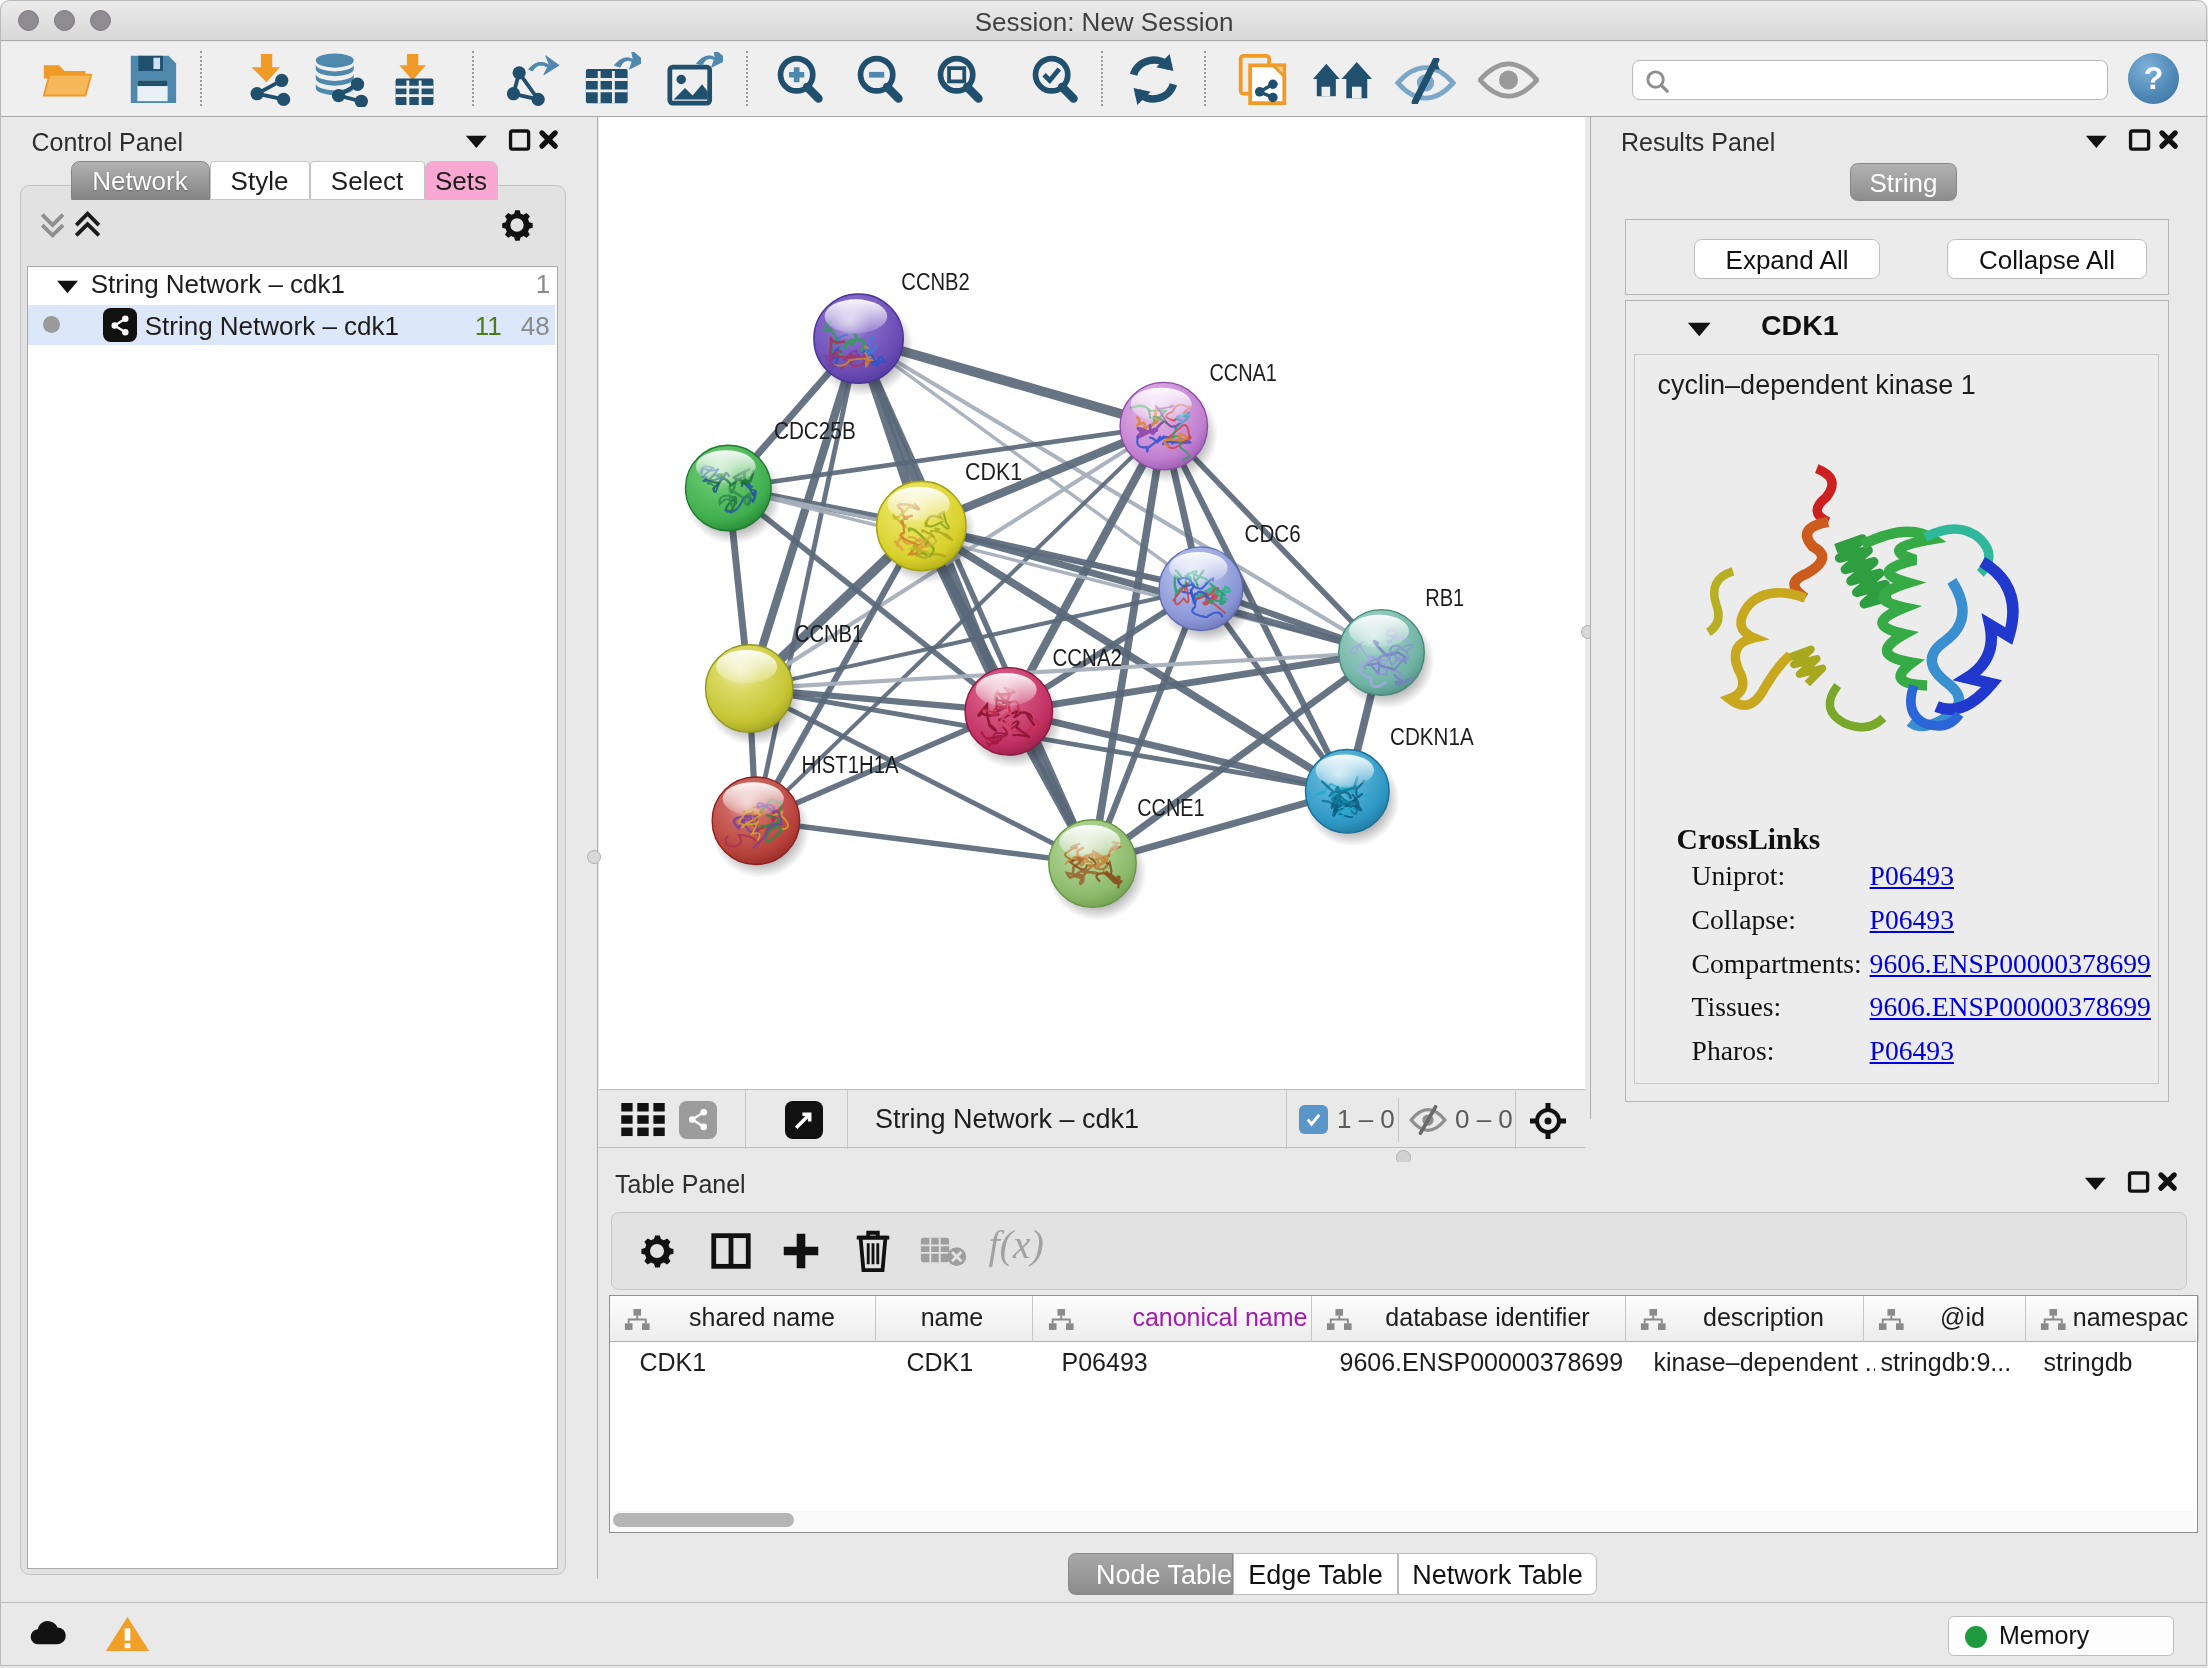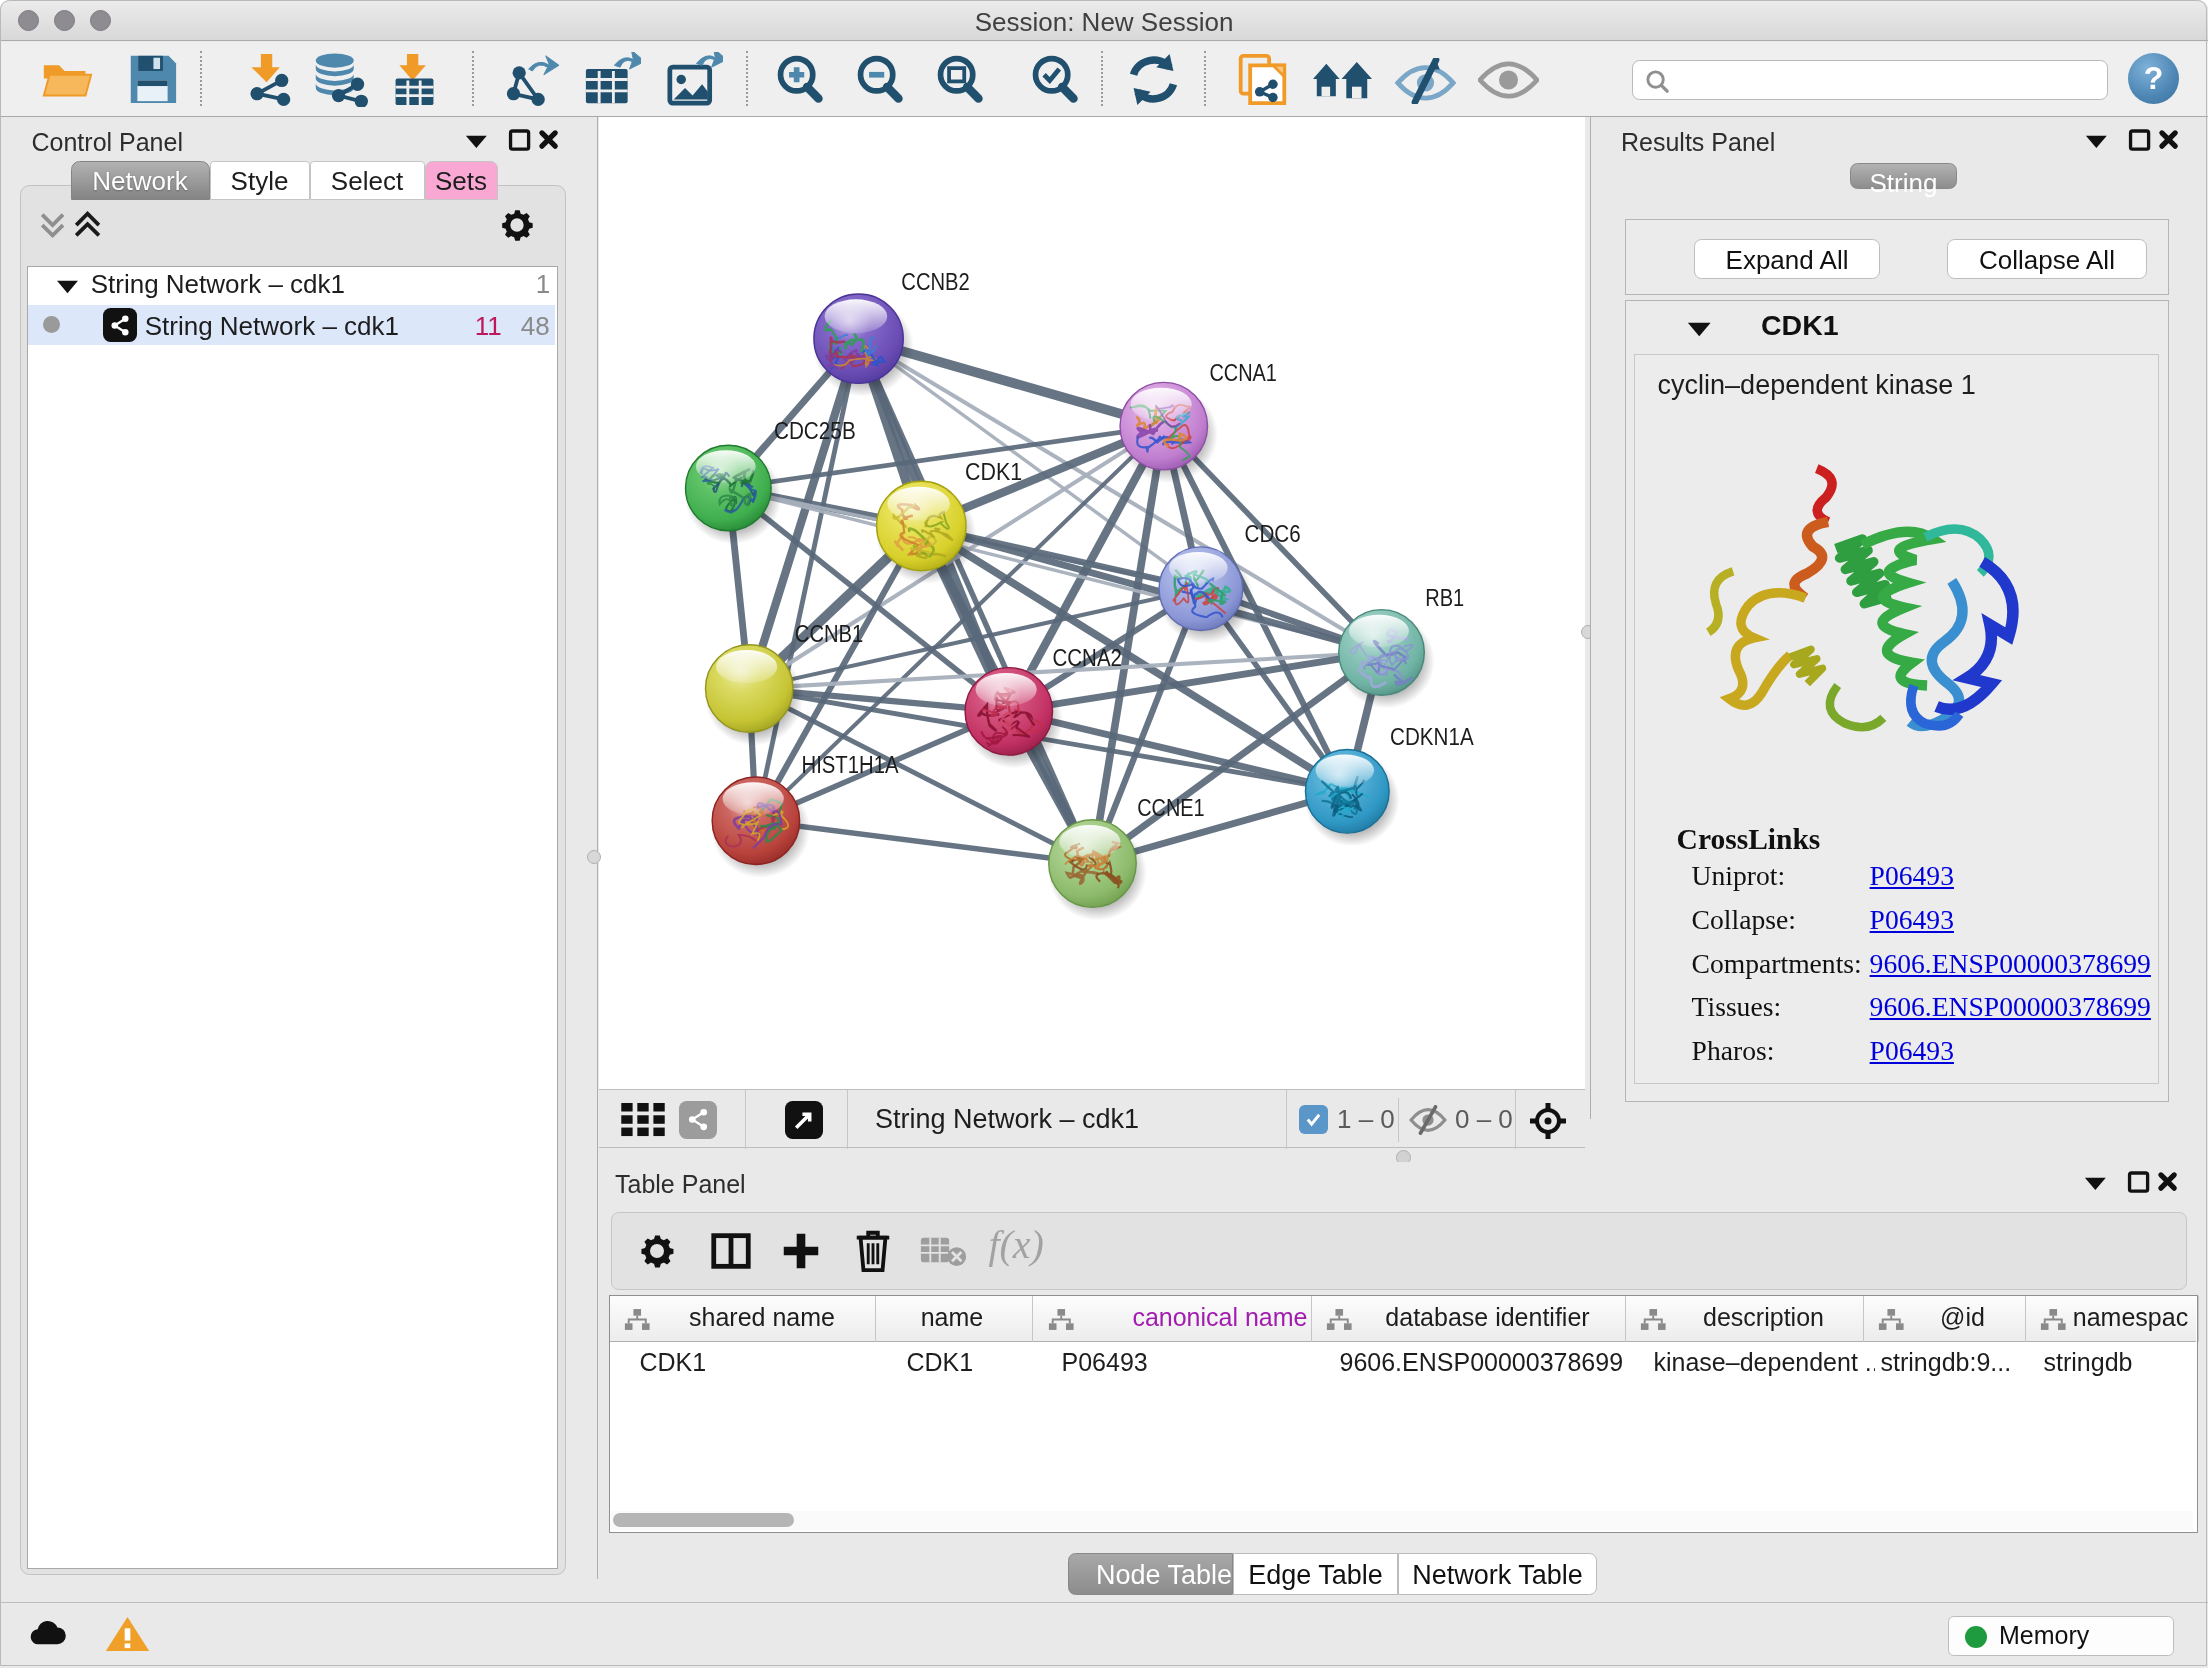--- a/index.html
+++ b/index.html
@@ -160,21 +160,21 @@
         <div class="abs" style="left:0;top:38px;width:527px;height:40px;background:#dce7f9">
           <div class="abs" style="left:15px;top:11.4px;width:17px;height:17px;border-radius:50%;background:#9a9a9a"></div>
           <div class="abs" style="left:75px;top:2.9px;width:34px;height:34px;background:#111;border-radius:7.6px"></div>
           <svg class="abs" style="left:81px;top:8.6px" width="23" height="23" viewBox="0 0 24 24">
             <circle cx="17" cy="5" r="3.4" fill="#fff"></circle>
             <circle cx="6" cy="12" r="3.4" fill="#fff"></circle>
             <circle cx="17" cy="19" r="3.4" fill="#fff"></circle>
             <path d="M17 5 6 12 17 19" stroke="#fff" stroke-width="2.4" fill="none"></path>
           </svg>
           <div class="abs" style="left:117px;top:5.7px;font-size:26px;color:#1d1d1d">String Network – cdk1</div>
-          <div class="abs" style="left:447px;top:5.7px;font-size:26px;color:#be185d">11</div>
+          <div class="abs" style="left:447px;top:5.7px;font-size:26px;color:#4d7c0f">11</div>
           <div class="abs" style="left:493px;top:5.7px;font-size:26px;color:#8a8a8a">48</div>
         </div>
       </div>
     </div>
   </div>
 <div class="abs" style="left:599px;top:117px;width:986px;height:972px;background:#ffffff">
     <svg width="986" height="972" viewBox="0 0 1037 1022" style="position:absolute;left:0;top:0">
       <defs>
         <radialGradient id="gB2" cx="0.40" cy="0.30" r="0.80">
           <stop offset="0" stop-color="#c7bbe6"></stop>
@@ -557,21 +557,21 @@
 <div class="abs" style="left:1396px;top:1150px;width:15px;height:15px;border-radius:50%;background:#d2d2d2;border:1px solid #b0b0b0"></div>
 <div class="abs" style="left:587px;top:850px;width:14.3px;height:14.3px;border-radius:50%;background:#d8d8d8;border:1px solid #b0b0b0"></div>
 <div class="abs" style="left:1581px;top:625px;width:14.3px;height:14.3px;border-radius:50%;background:#d8d8d8;border:1px solid #b0b0b0"></div>
 <div class="abs" style="left:1590px;top:117px;width:609px;height:1002px;background:#e9e9e9;border-left:1.9px solid #aeaeae">
     <div class="abs" style="left:30px;top:11.4px;font-size:25px;color:#2d2d2d">Results Panel</div>
     <svg class="abs" style="left:493px;top:11.4px" width="95" height="25" viewBox="0 0 100 26">
       <path d="M2 8 l11 13 11 -13z" fill="#111"></path>
       <rect x="49" y="3" width="19" height="19" fill="none" stroke="#111" stroke-width="3.5" rx="2"></rect>
       <path d="M82 5 l14 14 M96 5 l-14 14" stroke="#111" stroke-width="5.5" stroke-linecap="round"></path>
     </svg>
-    <div class="abs" style="left:259px;top:46px;width:107px;height:26px;background:linear-gradient(#b2b2b2,#8d8d8d);border:1px solid #888;border-radius:7.6px;color:#fff;text-align:center;line-height:38px;font-size:26px">String</div>
+    <div class="abs" style="left:259px;top:46px;width:107px;height:38px;background:linear-gradient(#b2b2b2,#8d8d8d);border:1px solid #888;border-radius:7.6px;color:#fff;text-align:center;line-height:38px;font-size:26px">String</div>
     <div class="abs" style="left:34px;top:102px;width:544px;height:76px;background:#ebebeb;border:1.9px solid #b5b5b5">
       <div class="abs" style="left:68px;top:19px;width:186px;height:40px;background:#fff;border:1px solid #bdbdbd;border-radius:7.6px;text-align:center;line-height:40px;font-size:26px;color:#111">Expand All</div>
       <div class="abs" style="left:321px;top:19px;width:200px;height:40px;background:#fff;border:1px solid #bdbdbd;border-radius:7.6px;text-align:center;line-height:40px;font-size:26px;color:#111">Collapse All</div>
     </div>
     <div class="abs" style="left:34px;top:183px;width:544px;height:802px;background:#ebebeb;border:1.9px solid #b5b5b5">
       <svg class="abs" style="left:59px;top:17px" width="28.5" height="23" viewBox="0 0 30 24">
         <path d="M3 5 l12 14 12 -14z" fill="#111"></path>
       </svg>
       <div class="abs" style="left:135px;top:7.6px;font-size:28.5px;font-weight:bold;color:#111">CDK1</div>
       <div class="abs" style="left:7.6px;top:53px;width:525px;height:730px;background:#ececec;border:1px solid #c8c8c8">

